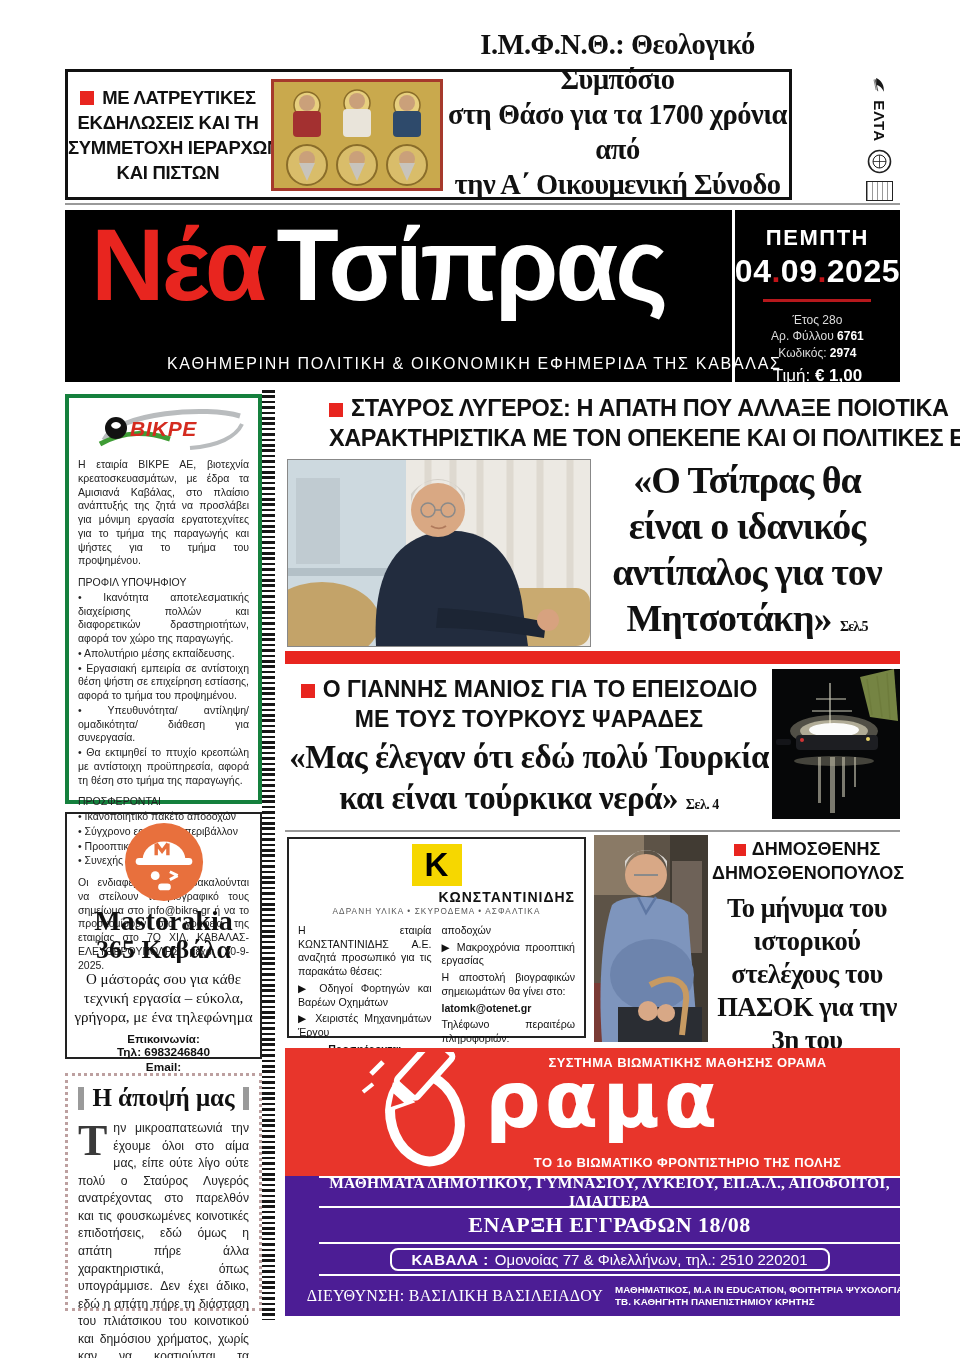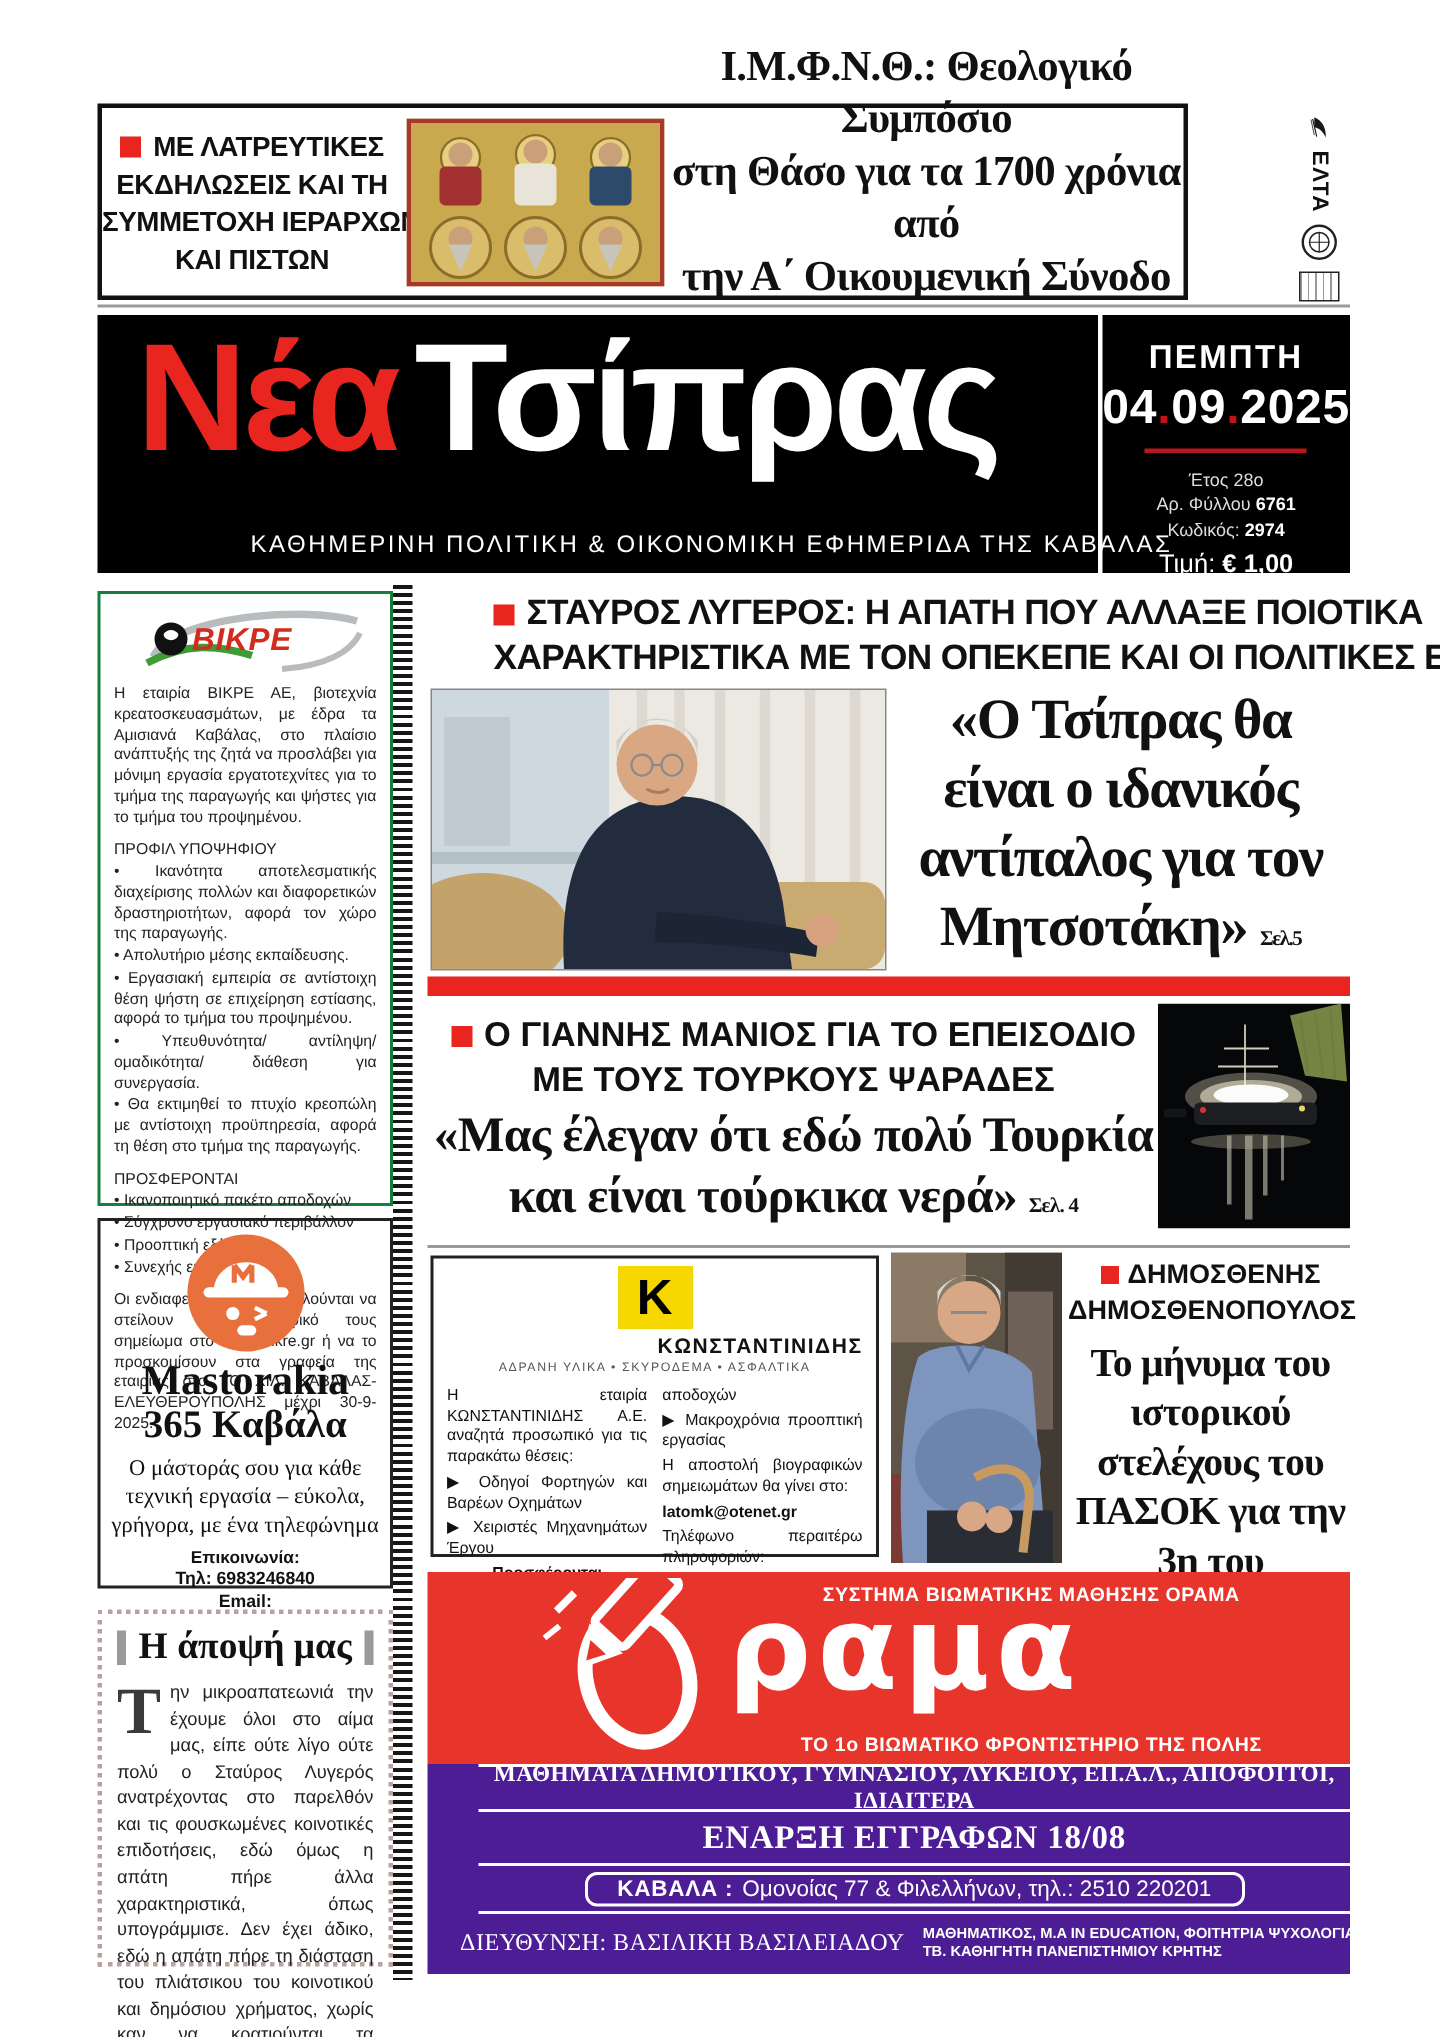--- a/index.html
+++ b/index.html
@@ -40,21 +40,21 @@
   .mh-info{flex:1;color:#fff;text-align:center;padding-top:15px;}
   .mh-day{font-size:22px;font-weight:bold;letter-spacing:1.5px;}
   .mh-date{font-size:32px;font-weight:bold;margin-top:2px;letter-spacing:0.5px;}
   .mh-date .dot{color:#c01418;}
   .mh-rule{width:108px;height:2.5px;background:#b6181c;margin:9px auto 11px;}
   .mh-small{font-size:12px;color:#dcdcdc;margin-top:2.5px;}
   .mh-small b{color:#fff;}
   .mh-price{font-size:17px;margin-top:6px;color:#fff;}
 
   
-  .bikre{left:65px;top:394px;width:197px;height:410px;border:2px solid #15803d;box-sizing:border-box;
+  .bikre{left:65px;top:394px;width:197px;height:410px;border:4px solid #15803d;box-sizing:border-box;
          padding:6px 9px;font-size:10.5px;line-height:1.31;color:#222;text-align:justify;}
   .bikre p{margin:0 0 8px;}
   .bikre .tight{margin:0 0 1px;}
   .bikre-logo{position:relative;height:48px;margin:0 0 6px;}
   .bikre-logo svg{position:absolute;left:0;top:0;}
   .bikre-logo-text{position:absolute;left:52px;top:11px;font-style:italic;font-weight:bold;font-size:21px;
                    color:#d42b1f;letter-spacing:0.5px;}
 
   
   .mast{left:65px;top:812px;width:197px;height:247px;border:2px solid #222;box-sizing:border-box;

